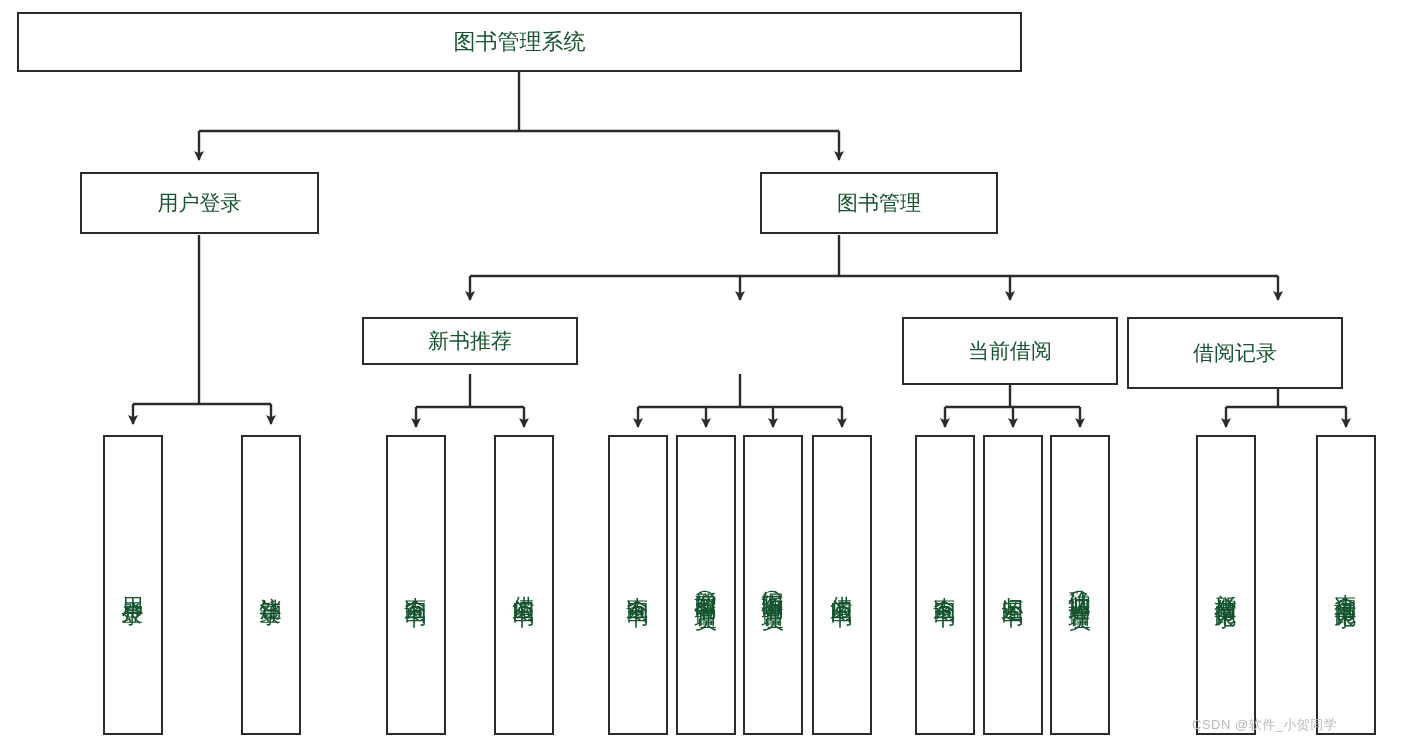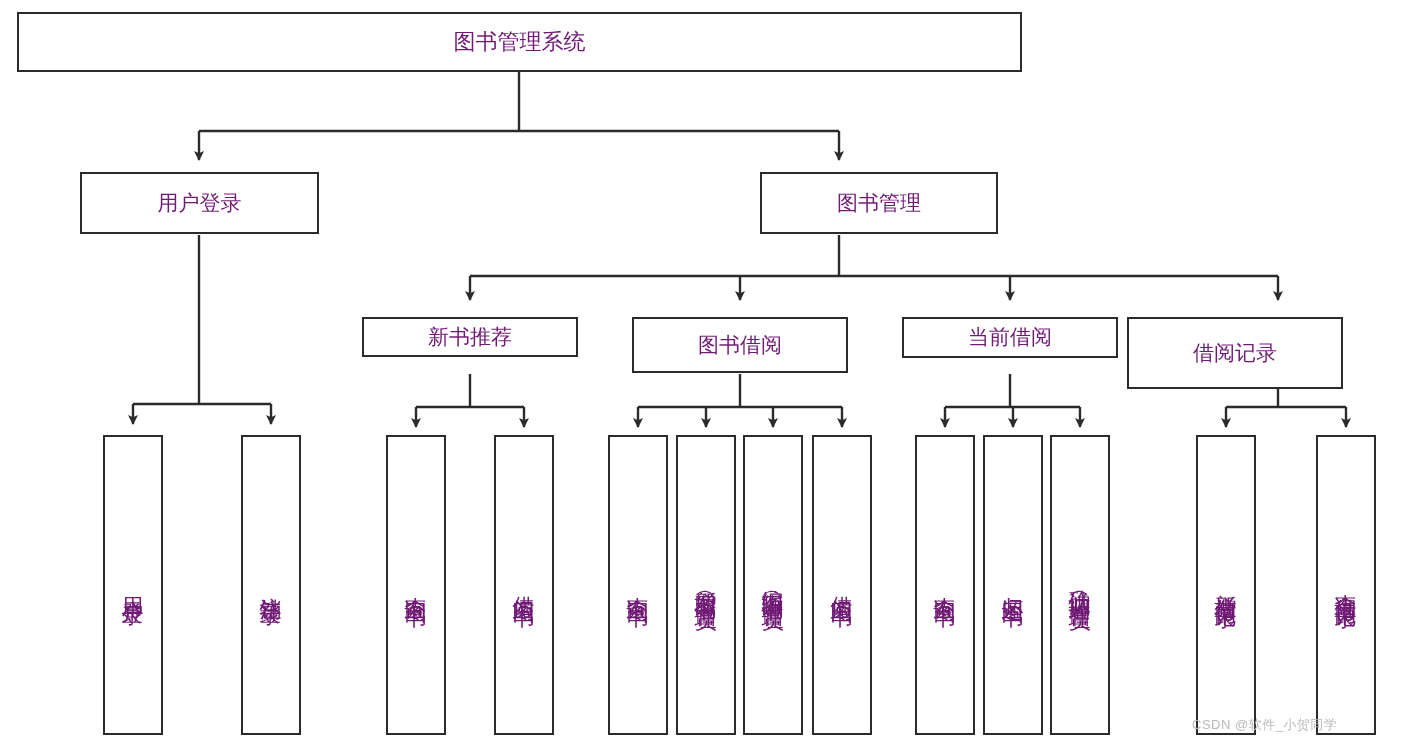--- a/index.html
+++ b/index.html
@@ -30,21 +30,21 @@
     position: absolute;
     box-sizing: border-box;
     background: #ffffff;
     border: 2px solid #2b2b2b;
     display: flex;
     align-items: center;
     justify-content: center;
     overflow: hidden;
   }
   .node .label {
-    color: #701a75;
+    color: #14532d;
     text-align: center;
     line-height: 1.18;
     white-space: pre;
   }
   .node.horiz .label {
     font-size: 21px;
   }
   .node.root .label {
     font-size: 22px;
   }
@@ -129,29 +129,26 @@
   </div>
 
   <div class="node horiz" style="left:80px; top:172px; width:239px; height:62px;">
     <span class="label">用户登录</span>
   </div>
 
   <div class="node horiz" style="left:712px; top:172px; width:238px; height:62px;margin-left:48px;">
     <span class="label">图书管理</span>
   </div>
 
-  <div class="node horiz" style="left:362px; top:317px; width:216px; height:40px;">
+  <div class="node horiz" style="left:362px; top:317px; width:216px; height:48px;">
     <span class="label">新书推荐</span>
   </div>
 
-  <div class="node horiz" style="left:632px; top:317px; width:216px; height:56px;">
-    <span class="label">图书借阅</span>
-  </div>
-
-  <div class="node horiz" style="left:902px; top:317px; width:216px; height:41px;">
+
+  <div class="node horiz" style="left:902px; top:317px; width:216px; height:68px;">
     <span class="label">当前借阅</span>
   </div>
 
   <div class="node horiz" style="left:1127px; top:317px; width:216px; height:72px;">
     <span class="label">借阅记录</span>
   </div>
 
   <div class="node vert" style="left:103px; top:435px; width:60px; height:300px;">
     <span class="label">用户登录</span>
   </div>

